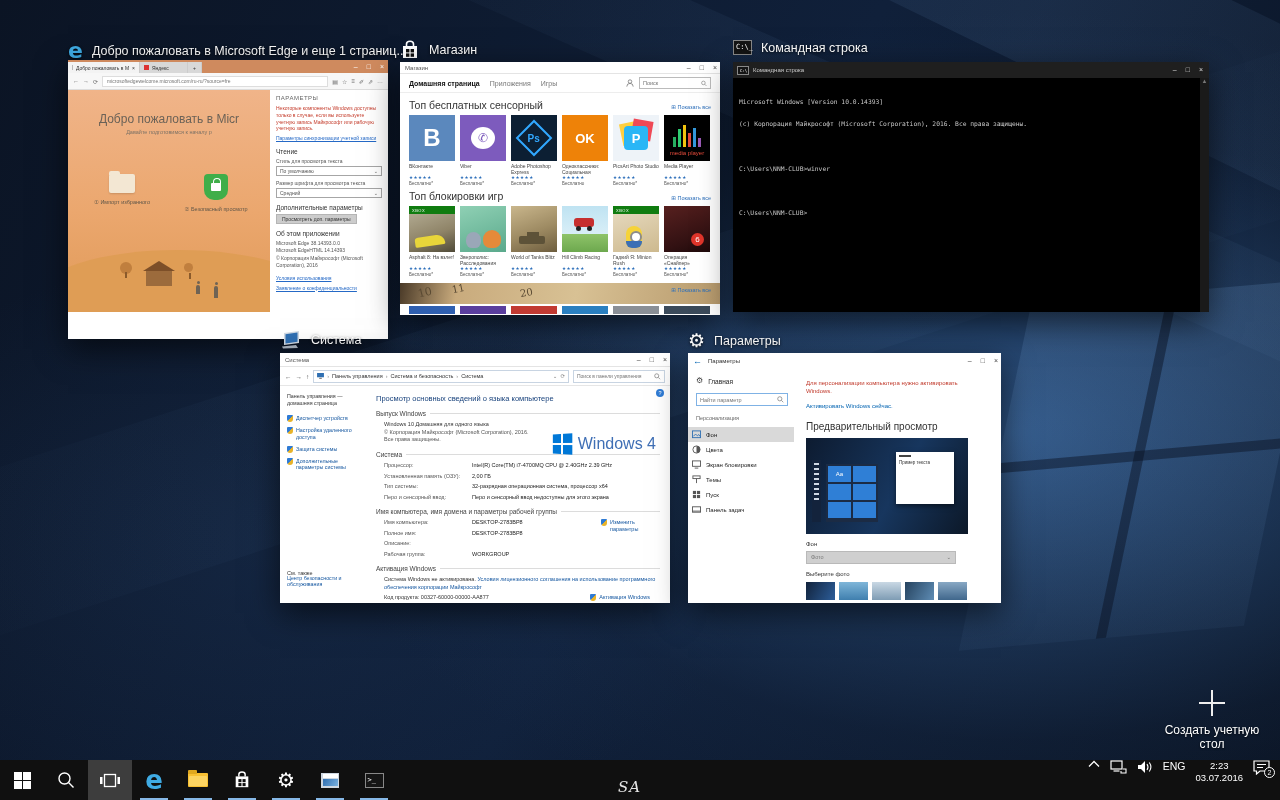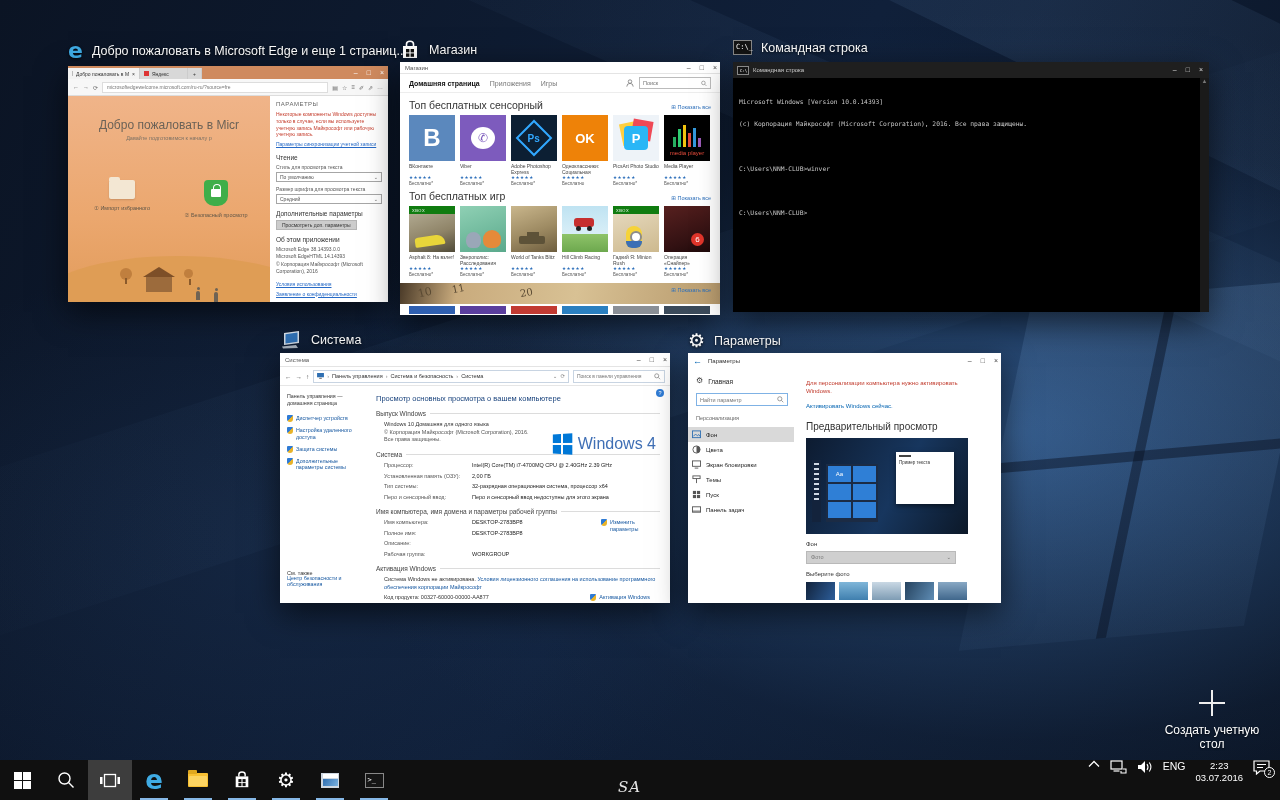--- a/index.html
+++ b/index.html
@@ -224,21 +224,21 @@
   <div class="beam beam1"></div>
   <div class="beam beam2"></div>
   <div class="beam beam3"></div>
   <div class="beam pane"></div>
 </div>
 
 <div class="wlabel" style="left:68px;top:40px">
   <span class="edge-e" style="font-size:22px">e</span>
   <span>Добро пожаловать в Microsoft Edge и еще 1 страниц...</span>
 </div>
-<div class="win" style="left:68px;top:66px;width:320px;height:236px">
+<div class="win" style="left:68px;top:60px;width:320px;height:279px">
   <div class="etabs">
     <div class="etab" style="width:72px">
       <span style="width:5px;height:5px;background:#bbb;display:inline-block"></span>
       <span>Добро пожаловать в M</span>
       <span>×</span>
     </div>
     <div class="etab bg" style="width:48px">
       <span style="width:5px;height:5px;background:#d33;display:inline-block"></span>
       <span>Яндекс</span>
     </div>
@@ -411,21 +411,21 @@
             <i style="height:9px;background:#9b59b6"></i>
           </span>
         <span class="mp-t" style="color:#e74c3c">media player</span>
       </div>
       <div class="tname">Media Player</div>
       <div class="stars">★★★★★</div>
       <div class="price">Бесплатно*</div>
     </div>
   </div>
   <div class="shead" style="margin-top:4px">
-    <span class="h">Топ бесплатных игр</span>
+    <span class="h">Топ блокировки игр</span>
     <span class="all">⊞ <span>Показать все</span></span>
   </div>
   <div class="tiles">
     <div class="tile">
       <div class="art g0">
           <span class="xbox">
             <span>XBOX</span>
           </span>
           <i class="car"></i>
         </div>
@@ -581,21 +581,21 @@
           <span class="shield"></span>
           <span>Дополнительные параметры системы</span>
         </div>
       <div class="see">См. также</div>
       <div class="seeit">Центр безопасности и обслуживания</div>
     </div>
     <div class="cpmain">
       <div class="helpdot">
           <span>?</span>
         </div>
-      <h2>Просмотр основных просмотра о вашем компьютере</h2>
+      <h2>Просмотр основных сведений о языка компьютере</h2>
       <div class="cph">
           <span>Выпуск Windows</span>
         </div>
       <div style="margin-left:8px;line-height:1.4">
         <div>Windows 10 Домашняя для одного языка</div>
         <div style="color:#555;width:150px">© Корпорация Майкрософт (Microsoft Corporation), 2016. Все права защищены.</div>
       </div>
       <div class="winlogo">
         <span class="flag">
             <i></i>

